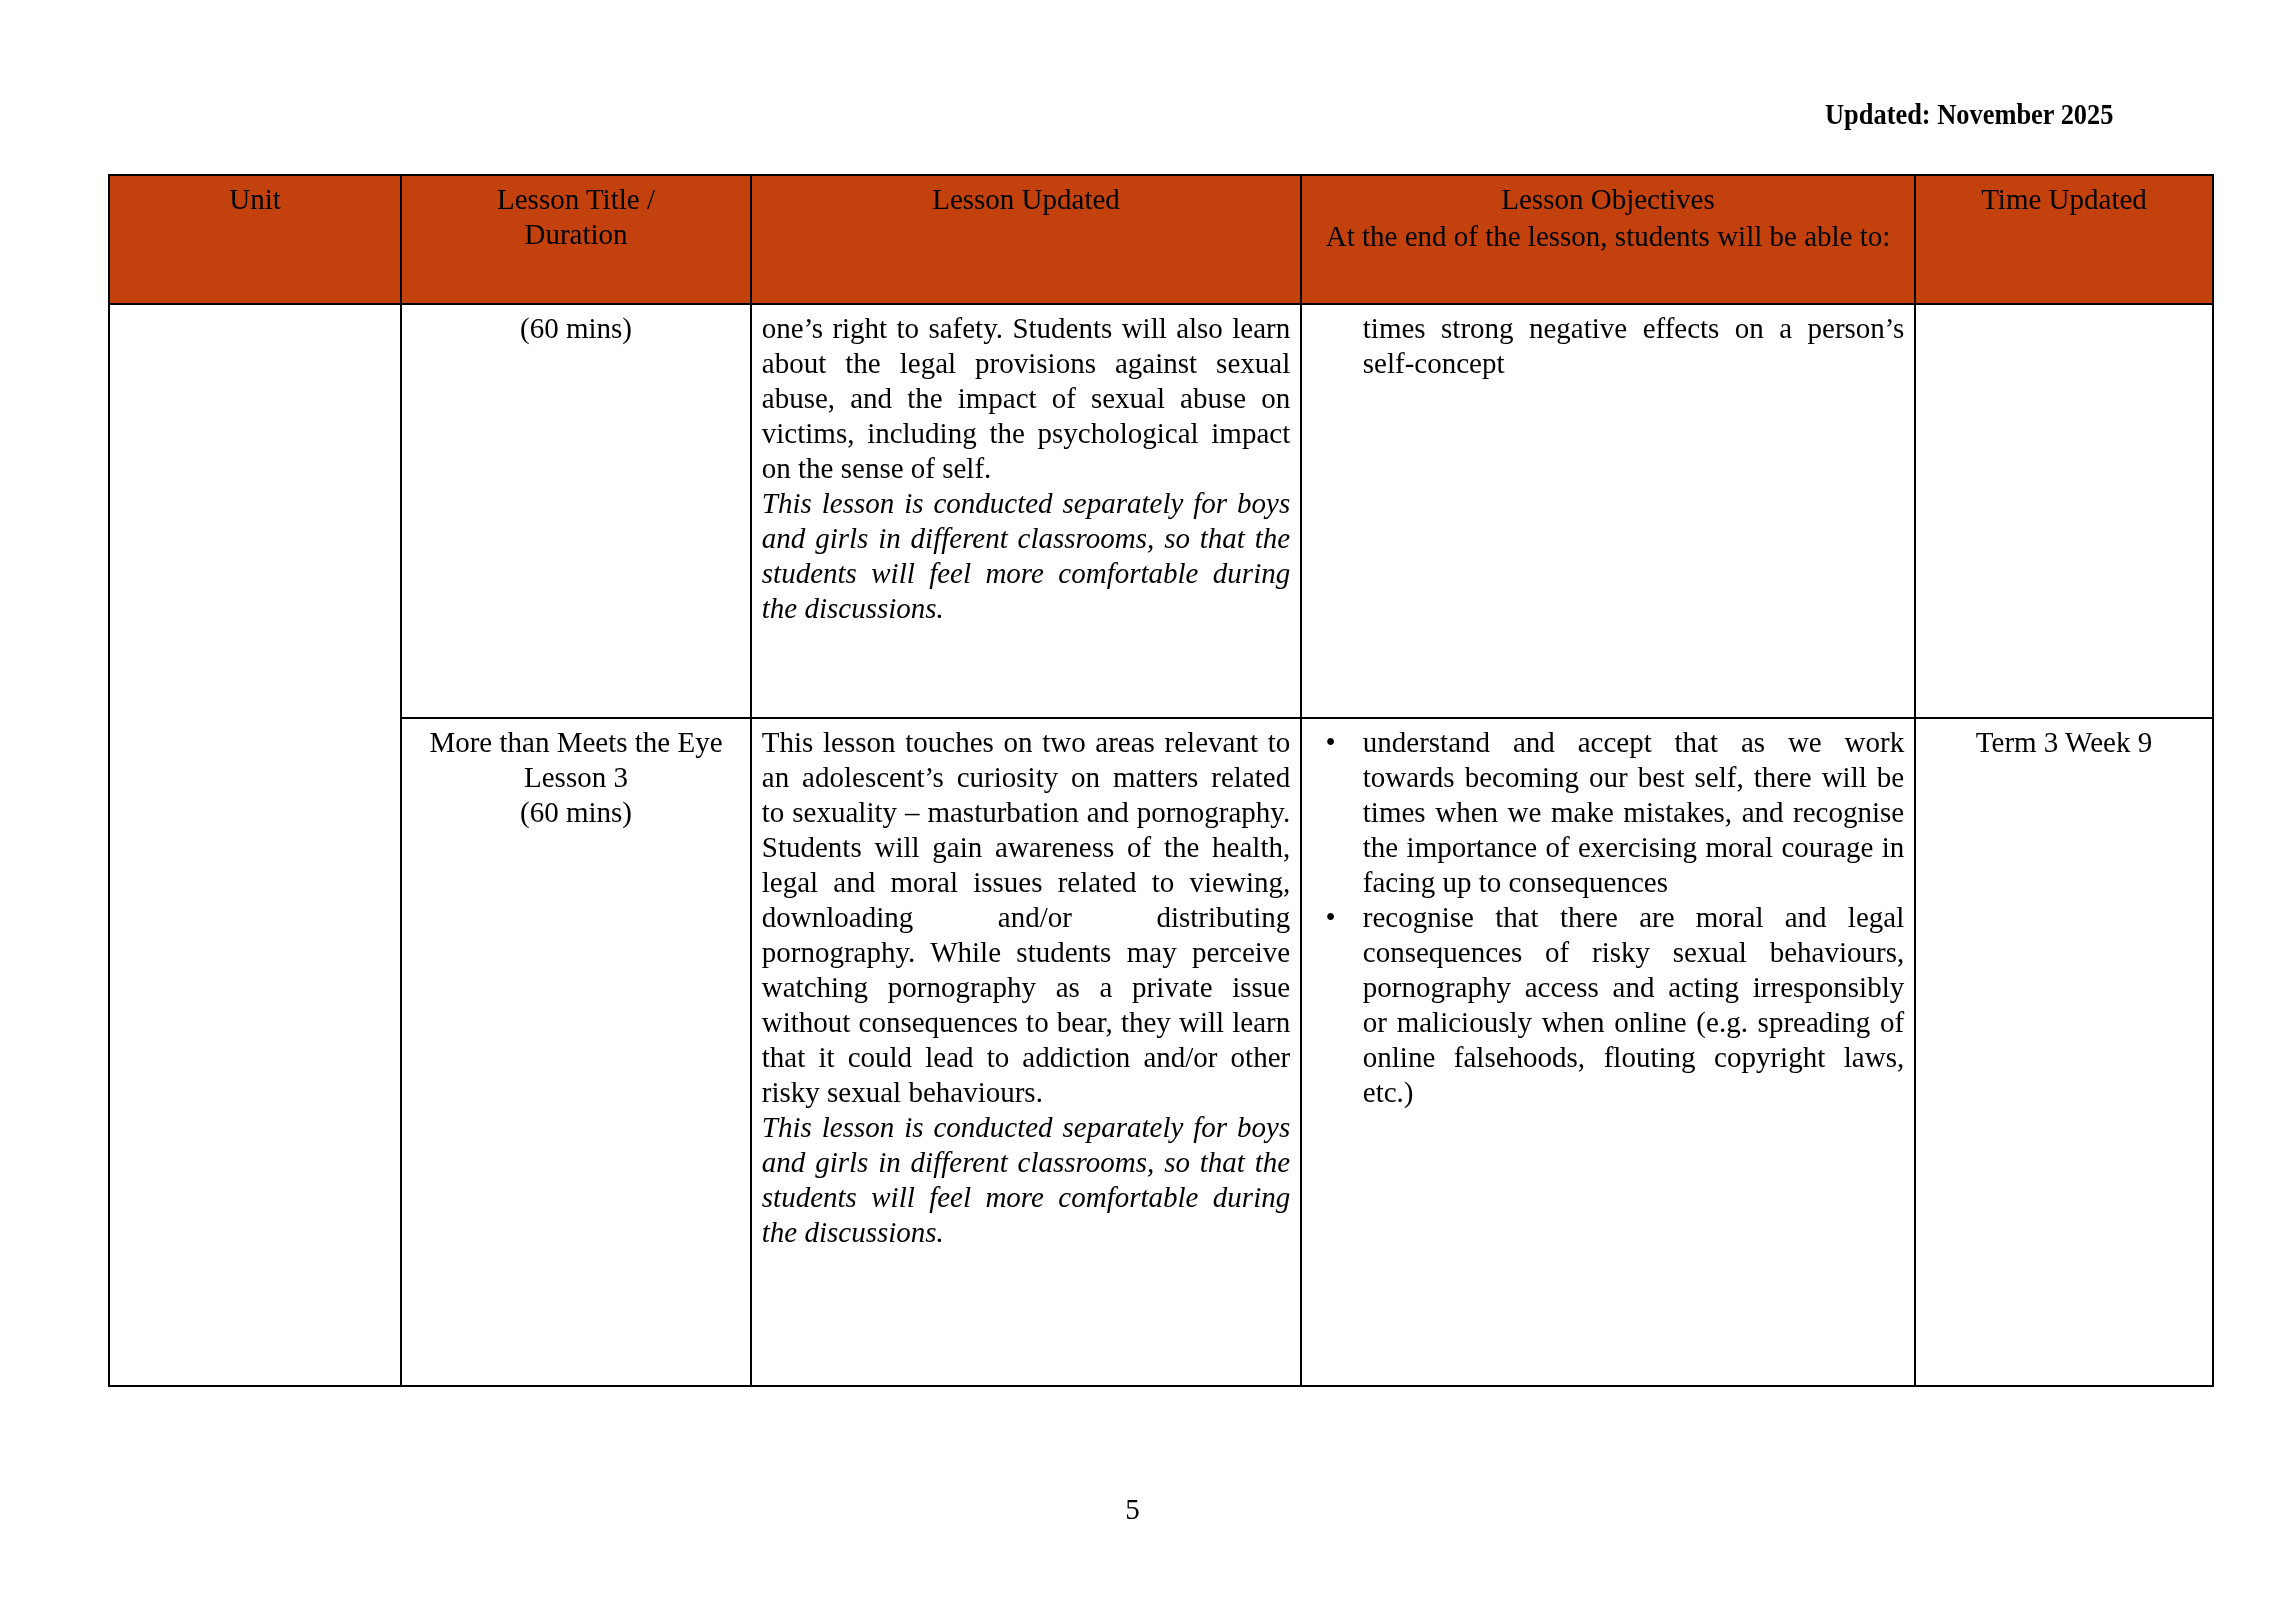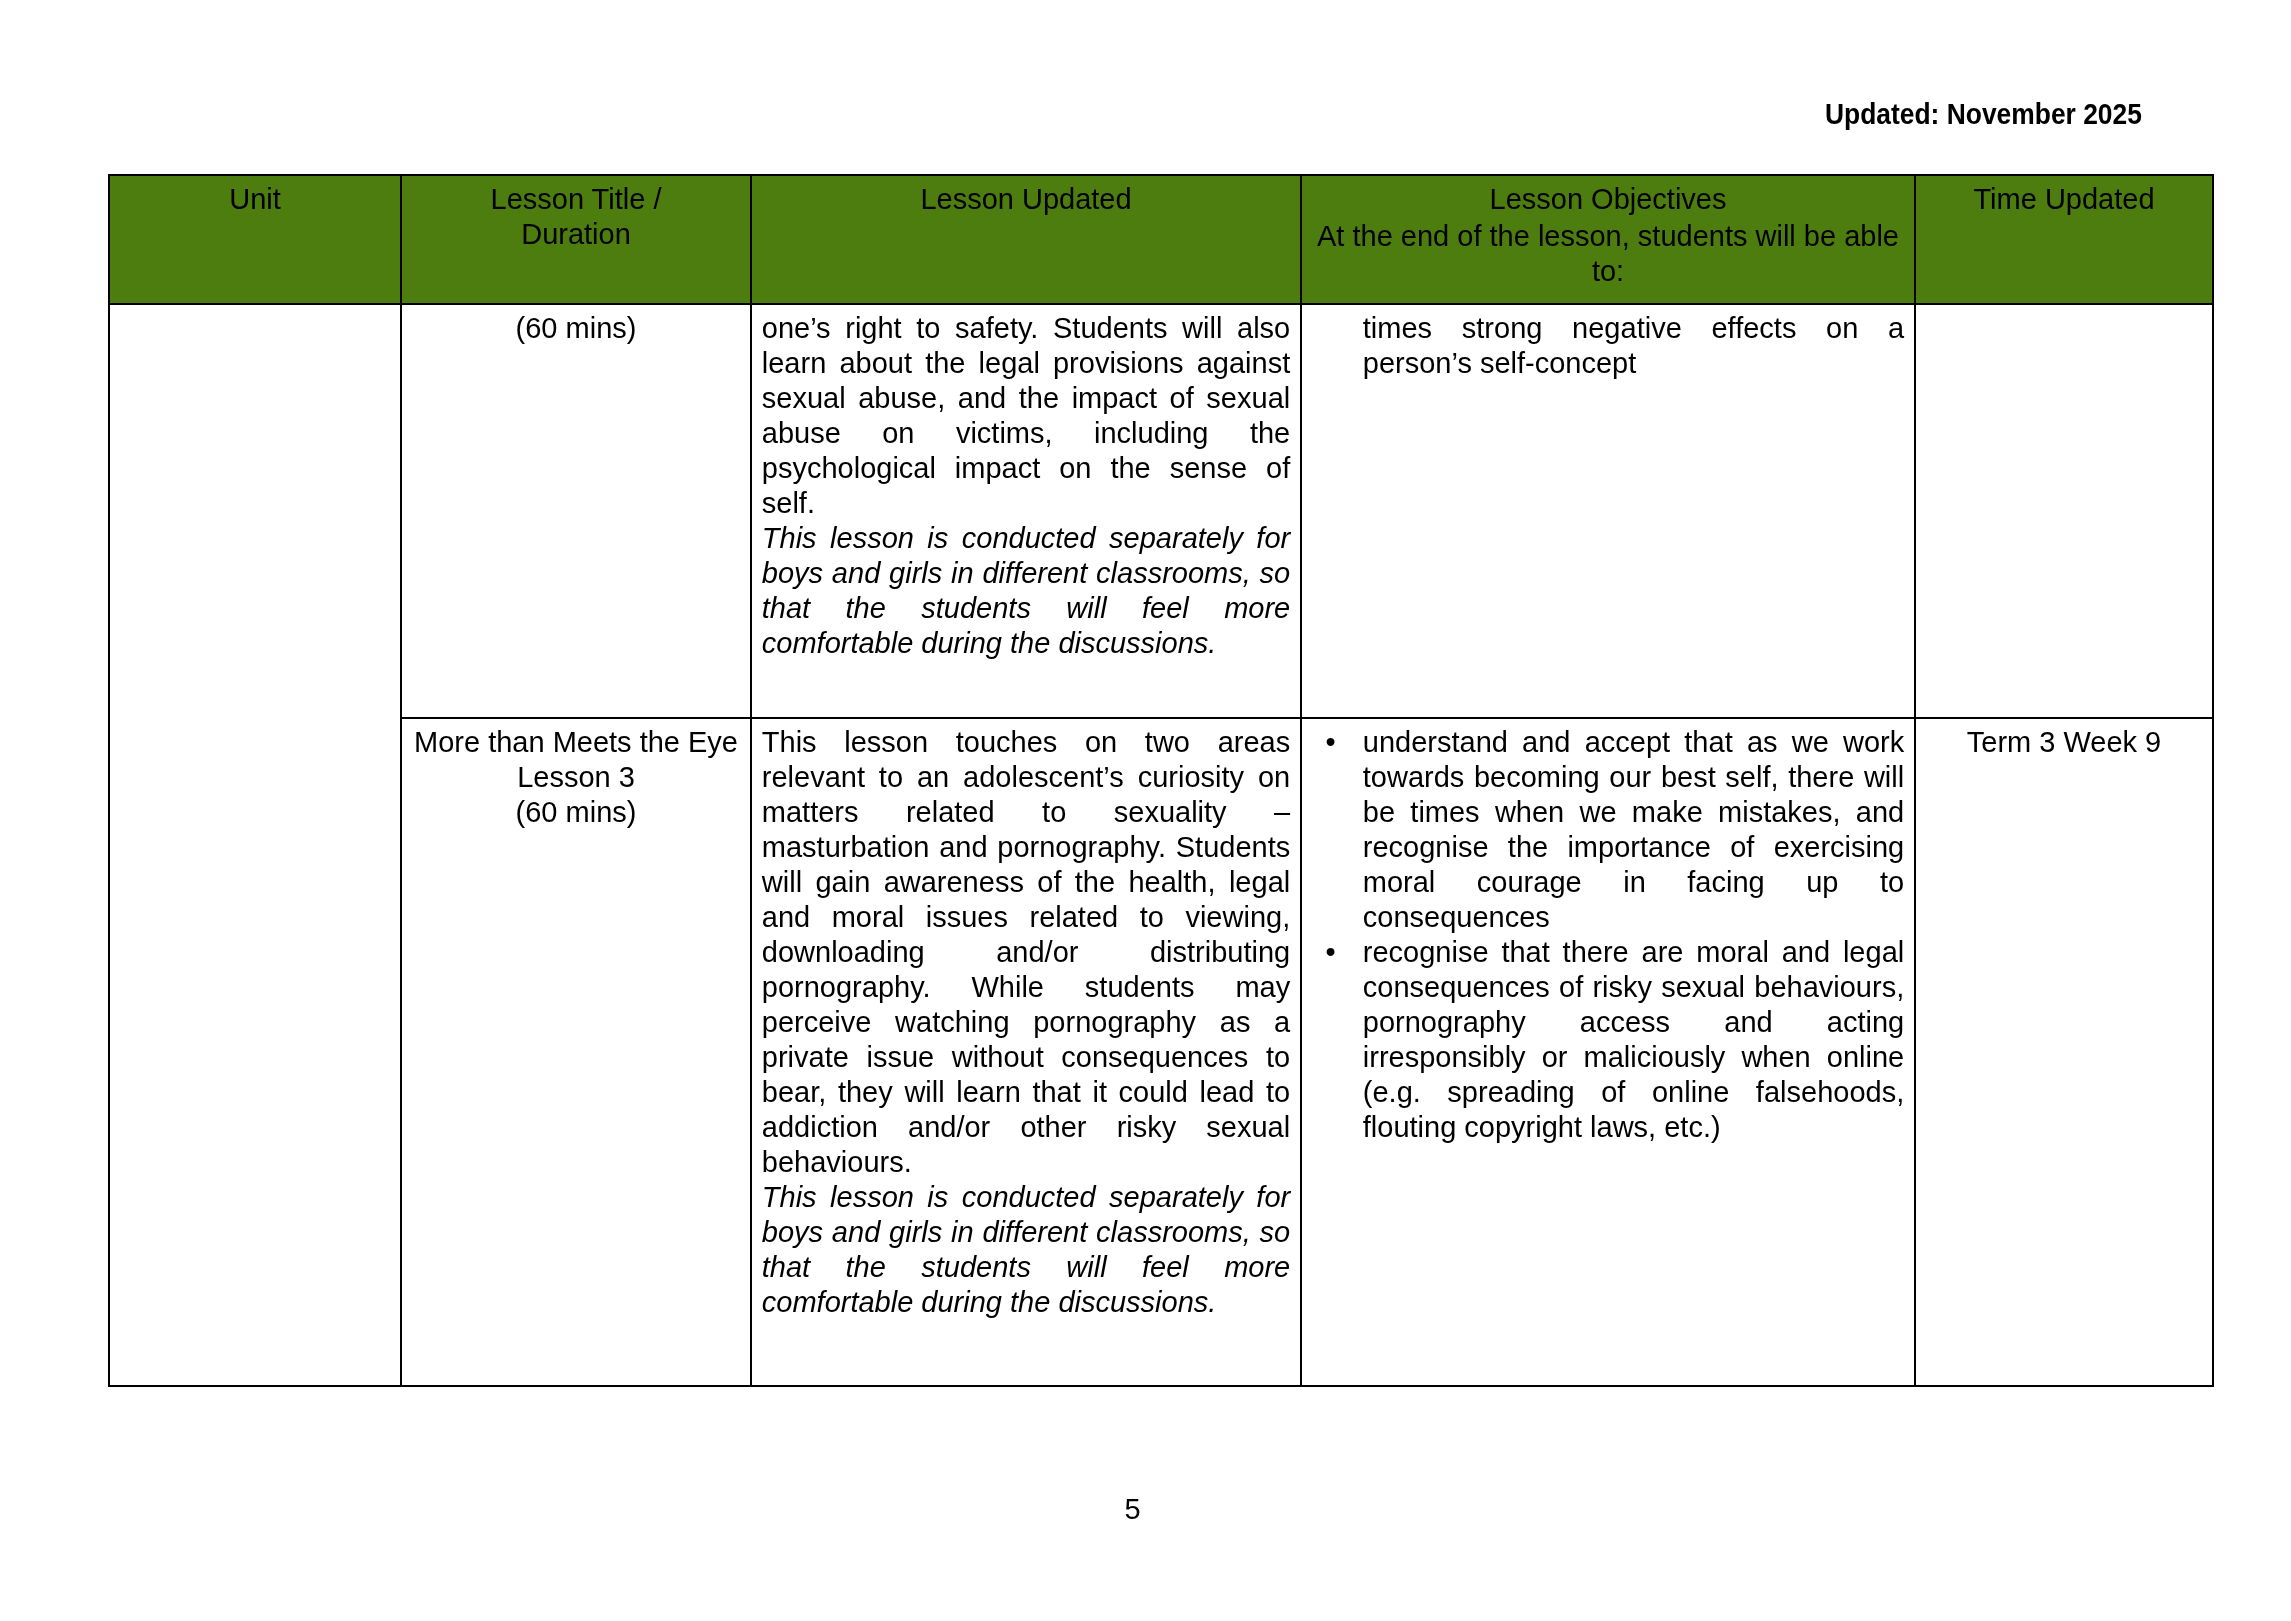--- a/index.html
+++ b/index.html
@@ -1,21 +1,21 @@
 <!DOCTYPE html>
 <html><head>
 <meta charset="utf-8">
 <style>
   html,body{margin:0;padding:0;background:#ffffff;}
   .page{
     position:relative;
     width:2265px;
     height:1621px;
     background:#ffffff;
-    font-family:Liberation Sans, sans-serif;
+    font-family:Liberation Serif, serif;
     color:#000000;
     font-size:29px;
     line-height:35px;
   }
   .updated{
     position:absolute;
     top:96px;
     left:1825px;
     width:314px;
     font-weight:bold;
@@ -36,21 +36,21 @@
   table.lesson-table td, table.lesson-table th{
     border:2px solid #000;
     vertical-align:top;
     padding:5.9px 9.8px;
     font-size:29px;
     line-height:35px;
     font-weight:normal;
     overflow:hidden;
   }
   th.hdr{
-    background:#4d7c0f;
+    background:#c2410c;
     text-align:center;
     font-weight:bold;
     padding-top:9.8px;
   }
   .hdr-sub{
     font-weight:normal;
     margin-top:2px;
   }
   .cell-center{text-align:center;}
   .cell-justify{text-align:justify;}

